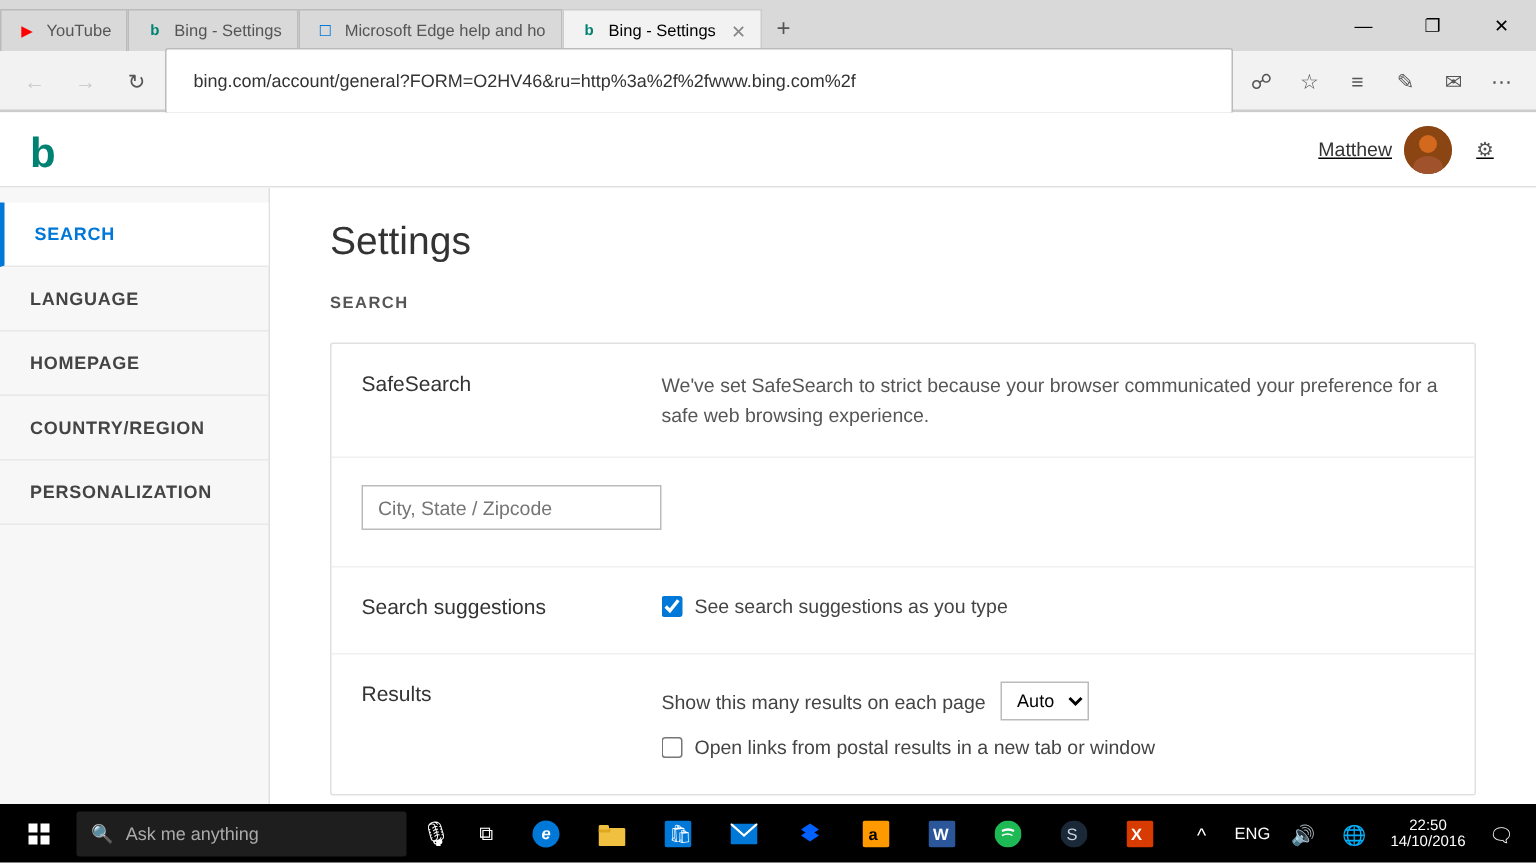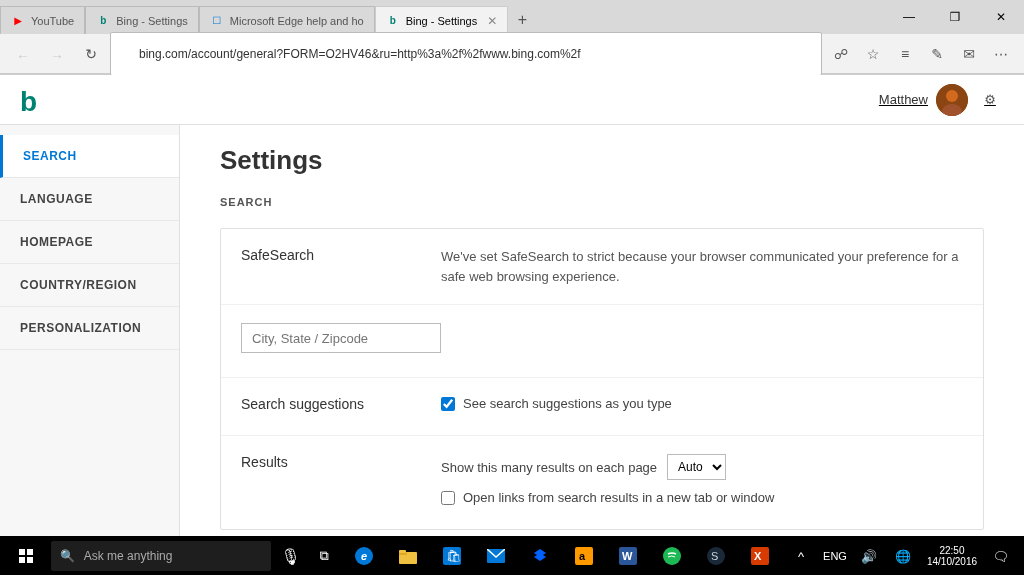--- a/index.html
+++ b/index.html
@@ -16,21 +16,21 @@
     .tab .tab-title { flex: 1; white-space: nowrap; overflow: hidden; text-overflow: ellipsis; font-size: 11px; }
     .tab .close-btn { font-size: 12px; color: #888; cursor: pointer; margin-left: 4px; }
     .tab-add { display: flex; align-items: center; justify-content: center; width: 28px; height: 28px; color: #555; font-size: 16px; cursor: pointer; }
     .window-controls { margin-left: auto; display: flex; align-items: center; height: 34px; }
     .win-btn { width: 46px; height: 34px; display: flex; align-items: center; justify-content: center; font-size: 12px; cursor: pointer; }
 
     
     .address-bar-row { display: flex; align-items: center; height: 40px; background: #f2f2f2; padding: 0 8px; gap: 4px; border-bottom: 1px solid #ccc; }
     .nav-btn { width: 30px; height: 28px; display: flex; align-items: center; justify-content: center; cursor: pointer; color: #555; font-size: 14px; border-radius: 2px; }
     .nav-btn.disabled { color: #ccc; cursor: default; }
-    .address-input { flex: 1; height: 44px; border: 1px solid #bbb; border-radius: 2px; padding: 0 28px; font-size: 12px; background: #fff; color: #333; outline: none; }
+    .address-input { flex: 1; height: 44px; border: 1px solid #bbb; border-radius: 2px; padding: 0 18px; font-size: 12px; background: #fff; color: #333; outline: none; }
     .toolbar-icons { display: flex; align-items: center; gap: 2px; }
     .toolbar-icon { width: 30px; height: 28px; display: flex; align-items: center; justify-content: center; cursor: pointer; color: #555; font-size: 14px; border-radius: 2px; }
 
     
     .page-content { display: flex; flex-direction: column; height: calc(575px - 74px - 40px); background: #fff; }
 
     
     .bing-header { display: flex; align-items: center; height: 50px; padding: 0 20px; background: #fff; border-bottom: 1px solid #e0e0e0; }
     .bing-logo { font-size: 28px; color: #008272; font-weight: bold; margin-right: auto; }
     .user-section { display: flex; align-items: center; gap: 8px; text-decoration: underline; }
@@ -41,21 +41,21 @@
     
     .main-layout { display: flex; flex: 1; overflow: hidden; }
 
     
     .sidebar { width: 180px; background: #f7f7f7; border-right: 1px solid #e0e0e0; flex-shrink: 0; padding-top: 10px; }
     .sidebar-item { padding: 14px 20px; font-size: 12px; font-weight: 600; color: #444; cursor: pointer; letter-spacing: 0.5px; border-bottom: 1px solid #e8e8e8; }
     .sidebar-item.active { background: #fff; border-left: 3px solid #0078d7; color: #0078d7; }
 
     
     .settings-content { flex: 1; overflow-y: auto; padding: 20px 40px; }
-    .settings-title { font-size: 26px; font-weight: 700; color: #333; margin-bottom: 20px; }
+    .settings-title { font-size: 26px; font-weight: 400; color: #333; margin-bottom: 20px; }
     .section-header { font-size: 11px; font-weight: 600; color: #555; letter-spacing: 1px; margin-bottom: 15px; padding-bottom: 5px; }
 
     
     .settings-card { background: #fff; border: 1px solid #e0e0e0; border-radius: 2px; margin-bottom: 20px; }
     .settings-row { display: flex; align-items: flex-start; padding: 18px 20px; border-bottom: 1px solid #f0f0f0; }
     .settings-row:last-child { border-bottom: none; }
     .settings-row-label { width: 200px; flex-shrink: 0; }
     .settings-row-label h3 { font-size: 14px; font-weight: 500; color: #333; margin-bottom: 4px; }
     .settings-row-label p { font-size: 11px; color: #666; line-height: 1.4; }
     .settings-row-content { flex: 1; }
@@ -215,21 +215,21 @@
               <select class="auto-select">
                 <option>Auto</option>
                 <option>10</option>
                 <option>20</option>
                 <option>30</option>
                 <option>50</option>
               </select>
             </div>
             <div class="checkbox-row">
               <input type="checkbox" id="links-cb" style="">
-              <label for="links-cb">Open links from search results in a new tab or window</label>
+              <label for="links-cb">Open links from postal results in a new tab or window</label>
             </div>
 
           </div>
         </div>
       </div>
 
     </div>
   </div>
 </div>
 

